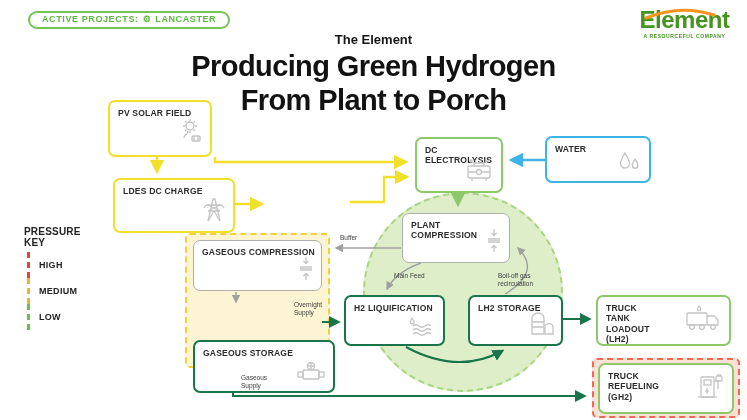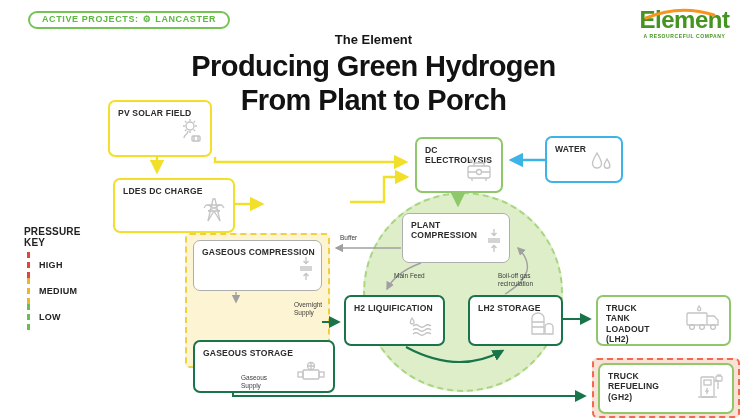--- a/index.html
+++ b/index.html
@@ -171,21 +171,21 @@
         <path d="M11,9 V6 H21 V9"></path>
         <path d="M6,4 H10 M8,2 V6"></path>
         <path d="M23,4 H27"></path>
         <circle cx="16" cy="15" r="2.5"></circle>
         <path d="M5,15 H13.5 M18.5,15 H27"></path>
         <path d="M9,21 V24 M23,21 V24"></path>
       </svg>
     </span>
   </div>
 
-  <div class="node b-blue" style="left:545px;top:136px;width:78px;height:47px;">
+  <div class="node b-blue" style="left:545px;top:136px;width:106px;height:47px;">
     <div class="lbl">WATER</div>
     <span class="ic">
       <svg width="28" height="24" viewBox="0 0 28 24" fill="none" stroke="#c4c4c4" stroke-width="1.4">
         <path d="M10,4 C7,9 5.5,11.5 5.5,14.5 a4.5,4.5 0 0 0 9,0 C14.5,11.5 13,9 10,4 Z"></path>
         <path d="M20,10 C18.2,13 17.3,14.6 17.3,16.4 a2.8,2.8 0 0 0 5.6,0 C22.9,14.6 21.8,13 20,10 Z"></path>
       </svg>
     </span>
   </div>
 
   <div class="node b-gray" style="left:402px;top:213px;width:108px;height:50px;">

